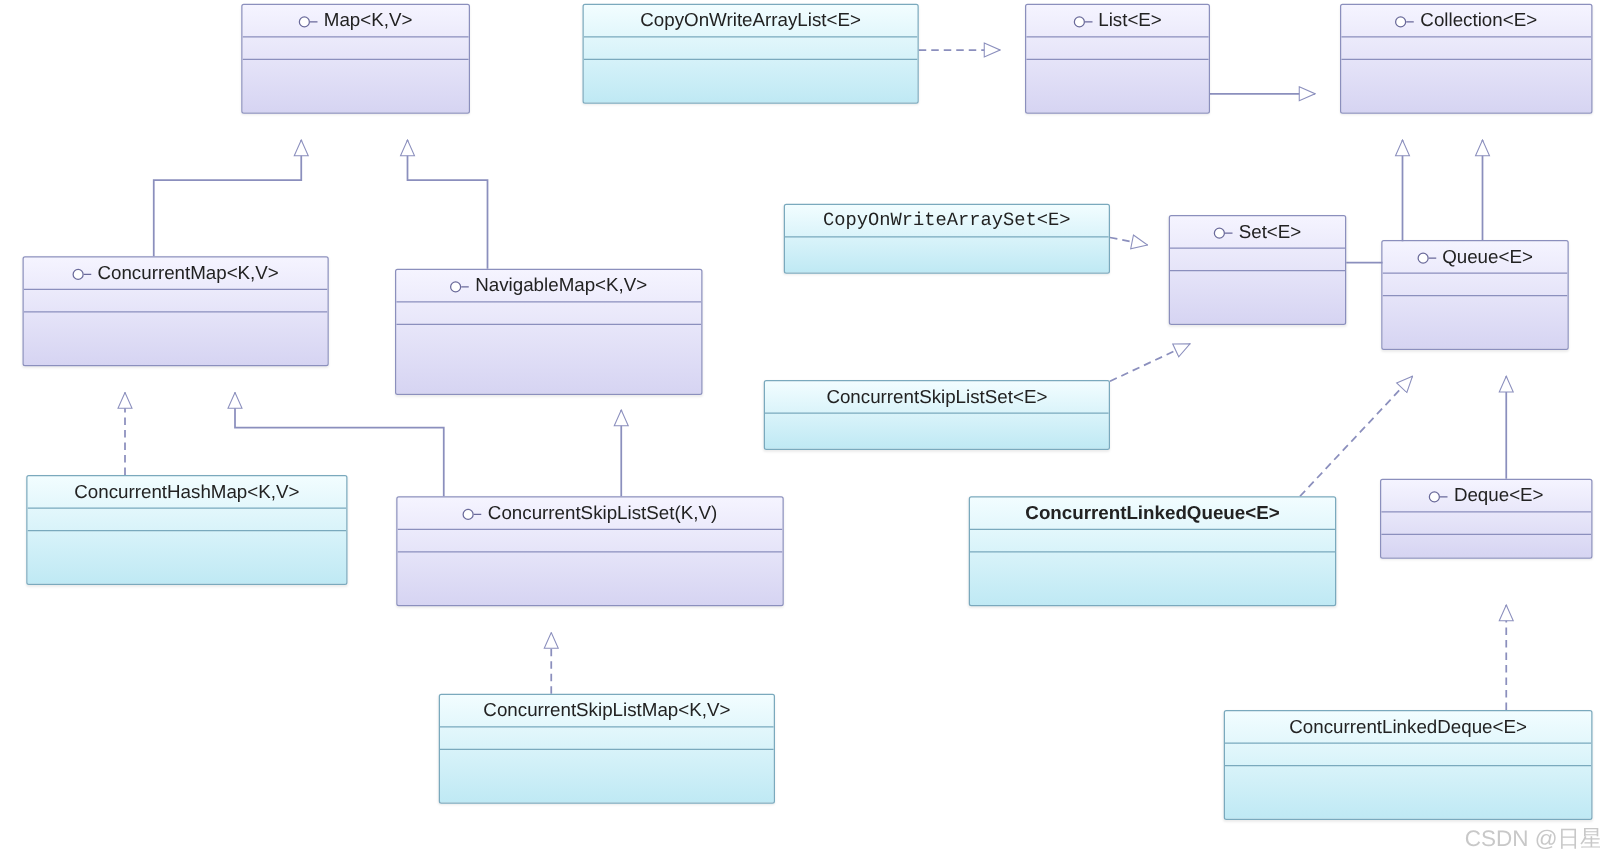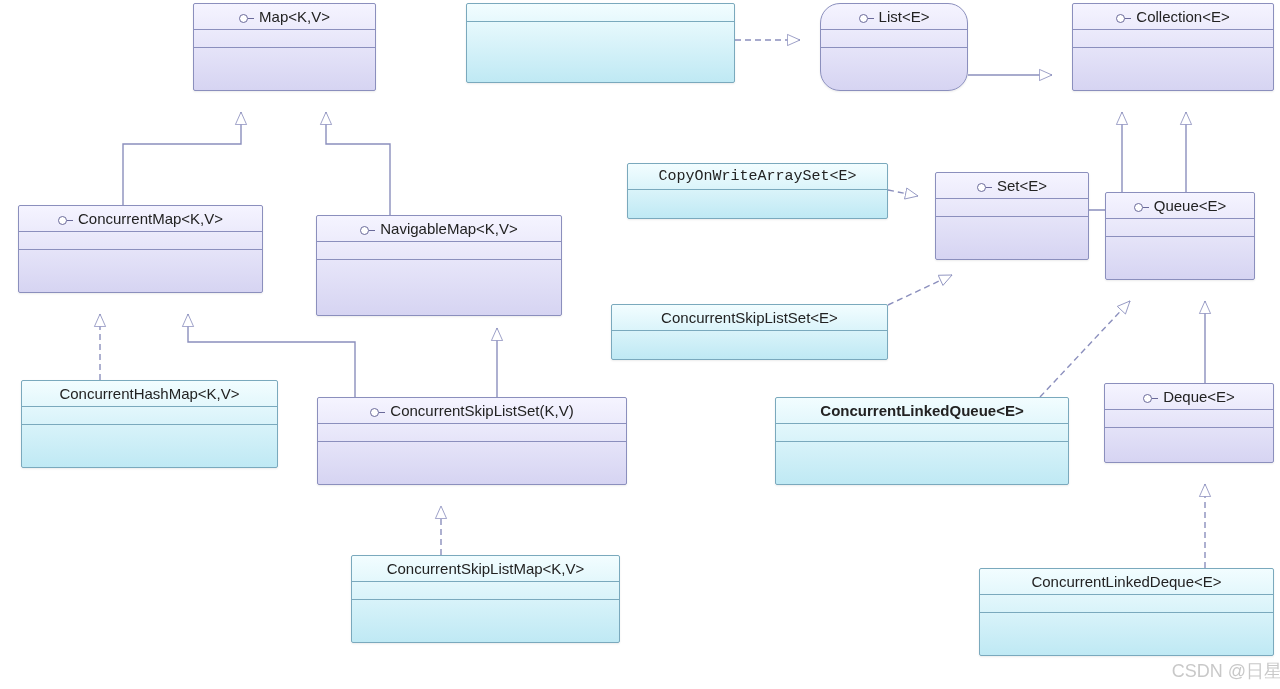--- a/index.html
+++ b/index.html
@@ -149,57 +149,58 @@
         <div class="hdr"><span class="lolli"></span><span>ConcurrentSkipListSet(K,V)</span></div>
         <div class="comp"></div>
         <div class="comp"></div>
       </div>
       <div class="uml-box cls" style="left: 336px; top: 555px; width: 269px; height: 88px; margin-left: 15px;">
         <div class="hdr"><span>ConcurrentSkipListMap&lt;K,V&gt;</span></div>
         <div class="comp"></div>
         <div class="comp"></div>
       </div>
       <div class="uml-box cls" style="left: 466px; top: 3px; width: 269px; height: 80px;">
-        <div class="comp"></div>
-        <div class="comp"></div>
-      </div>
-      <div class="uml-box iface" style="left: 820px; top: 3px; width: 148px; height: 88px; border-radius: 20px;">
+        <div class="hdr"><span>CopyOnWriteArrayList&lt;E&gt;</span></div>
+        <div class="comp"></div>
+        <div class="comp"></div>
+      </div>
+      <div class="uml-box iface" style="left: 820px; top: 3px; width: 148px; height: 88px;">
         <div class="hdr"><span class="lolli"></span><span>List&lt;E&gt;</span></div>
         <div class="comp"></div>
         <div class="comp"></div>
       </div>
       <div class="uml-box iface" style="left: 1072px; top: 3px; width: 202px; height: 88px;">
         <div class="hdr"><span class="lolli"></span><span>Collection&lt;E&gt;</span></div>
         <div class="comp"></div>
         <div class="comp"></div>
       </div>
       <div class="uml-box cls" style="left: 627px; top: 163px; width: 261px; height: 56px; font-family: Liberation Mono, monospace;">
         <div class="hdr"><span>CopyOnWriteArraySet&lt;E&gt;</span></div>
         <div class="comp"></div>
       </div>
-      <div class="uml-box iface" style="left: 935px; top: 172px; width: 154px; height: 88px;">
+      <div class="uml-box iface" style="left: 935px; top: 172px; width: 142px; height: 88px;">
         <div class="hdr"><span class="lolli"></span><span>Set&lt;E&gt;</span></div>
         <div class="comp"></div>
         <div class="comp"></div>
       </div>
       <div class="uml-box iface" style="left: 1105px; top: 192px; width: 150px; height: 88px;">
         <div class="hdr"><span class="lolli"></span><span>Queue&lt;E&gt;</span></div>
         <div class="comp"></div>
         <div class="comp"></div>
       </div>
       <div class="uml-box cls" style="left: 611px; top: 291px; width: 277px; height: 56px; margin-top: 13px;">
         <div class="hdr"><span>ConcurrentSkipListSet&lt;E&gt;</span></div>
         <div class="comp"></div>
       </div>
       <div class="uml-box cls" style="left: 775px; top: 397px; width: 294px; height: 88px; font-weight: bold;">
         <div class="hdr"><span>ConcurrentLinkedQueue&lt;E&gt;</span></div>
         <div class="comp"></div>
         <div class="comp"></div>
       </div>
-      <div class="uml-box iface" style="left: 1104px; top: 383px; width: 170px; height: 80px;">
+      <div class="uml-box iface" style="left: 1104px; top: 383px; width: 170px; height: 64px;">
         <div class="hdr"><span class="lolli"></span><span>Deque&lt;E&gt;</span></div>
         <div class="comp"></div>
         <div class="comp"></div>
       </div>
       <div class="uml-box cls" style="left: 979px; top: 568px; width: 295px; height: 88px;">
         <div class="hdr"><span>ConcurrentLinkedDeque&lt;E&gt;</span></div>
         <div class="comp"></div>
         <div class="comp"></div>
       </div>
     </div>

